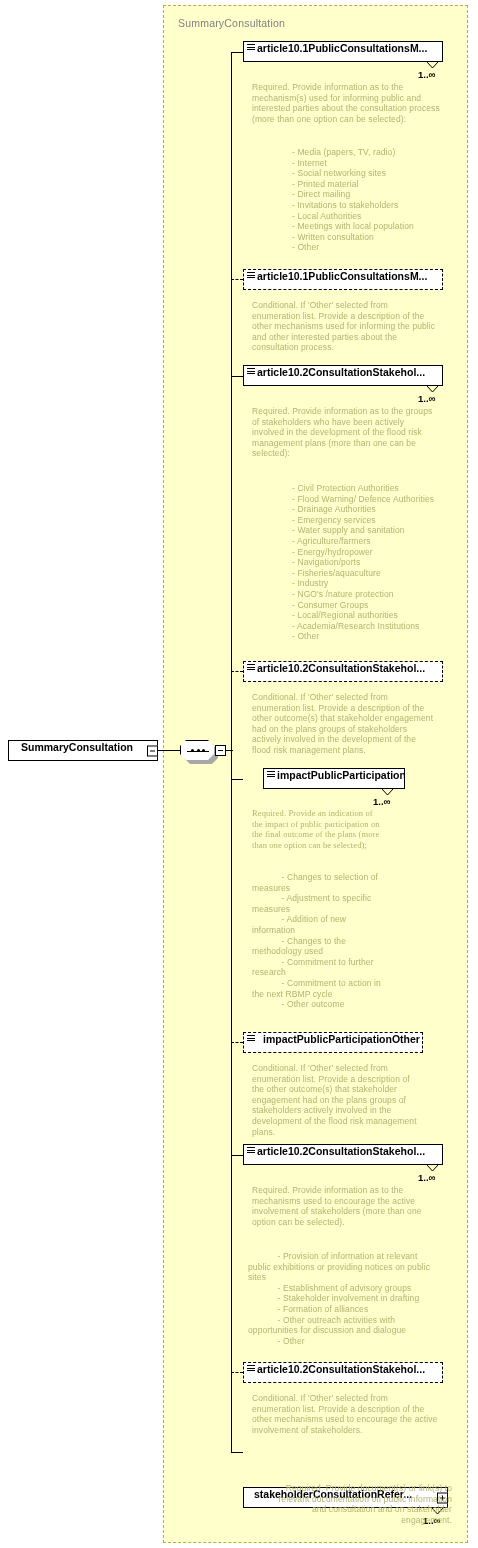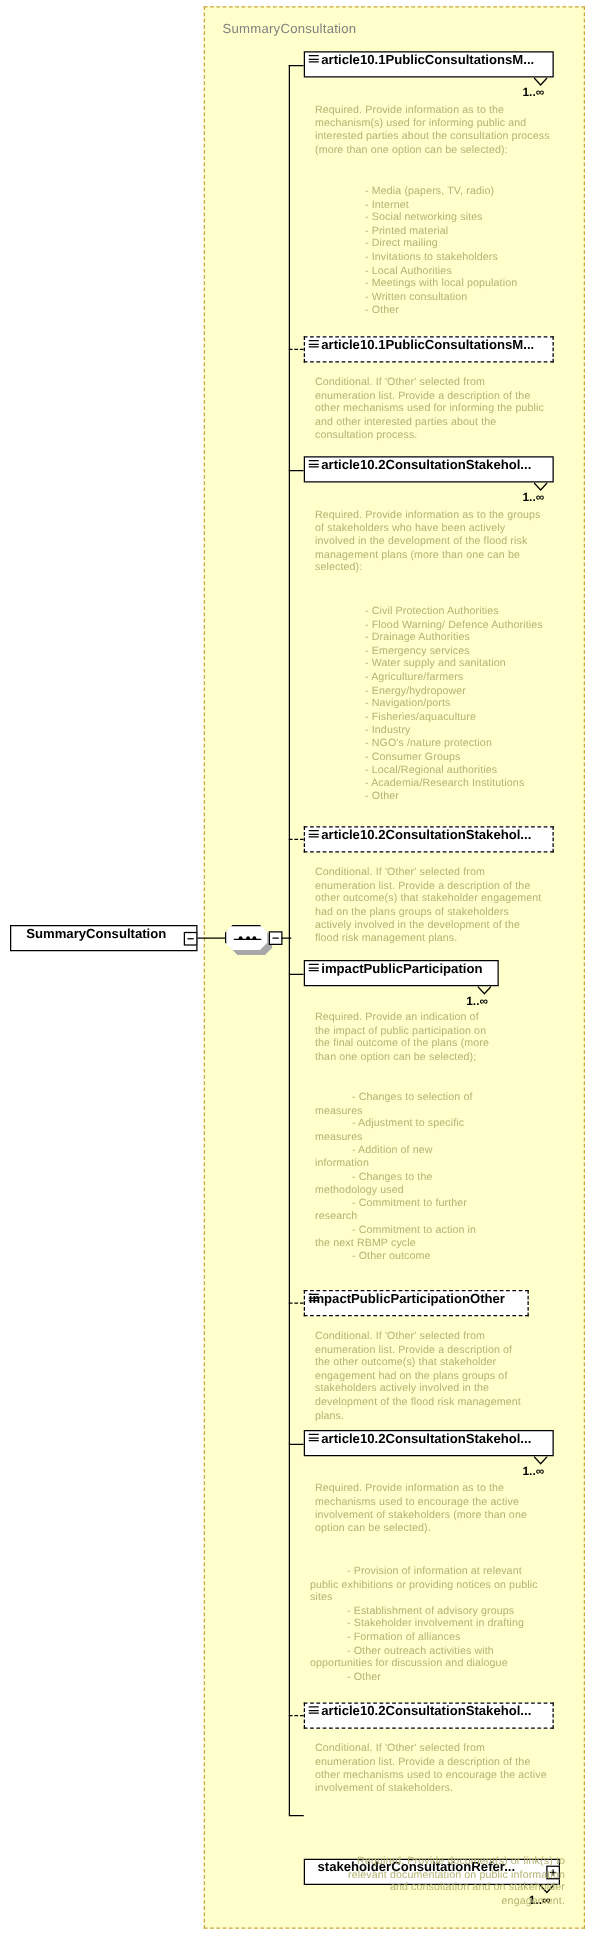--- a/index.html
+++ b/index.html
@@ -272,36 +272,36 @@
 </div>
 <div class="anno" style="left:252px;top:692px;width:200px;">Conditional. If 'Other' selected from
 enumeration list. Provide a description of the
 other outcome(s) that stakeholder engagement
 had on the plans groups of stakeholders
 actively involved in the development of the
 flood risk management plans.</div>
 
 <div class="branch" style="left:231px;top:779px;width:12px;"></div>
 <div class="node" style="left:243px;top:768px;width:155px;">
-  <div class="xsd-box shadow" style="width:156px;">
+  <div class="xsd-box shadow" style="width:142px;margin-left:20px;">
     <span class="seq-icon">
         <i></i>
         <i></i>
         <i></i>
       </span>
     <span class="box-label" style="padding-left:13px;">impactPublicParticipation</span>
   </div>
   <div class="chev" style="left:139px;top:21px;">
     <svg width="11" height="7">
         <polyline points="0,0 5.5,6 11,0" fill="none" stroke="#000" stroke-width="1"></polyline>
       </svg>
   </div>
   <div class="card" style="left:130px;top:28px;">1..∞</div>
 </div>
-<div class="anno" style="left:252px;top:808px;width:175px;">Required. Provide an indication of
+<div class="anno" style="left:252px;top:808px;width:175px;font-family:Liberation Serif, serif;">Required. Provide an indication of
 the impact of public participation on
 the final outcome of the plans (more
 than one option can be selected);</div>
 <div class="enum" style="left:252px;top:872px;width:190px;">            - Changes to selection of
 measures
             - Adjustment to specific
 measures
             - Addition of new
 information
             - Changes to the
@@ -313,21 +313,21 @@
             - Other outcome</div>
 
 <div class="branch opt" style="left:231px;top:1042px;width:12px;"></div>
 <div class="node" style="left:243px;top:1032px;width:180px;">
   <div class="xsd-box shadow dashed" style="width:180px;">
     <span class="seq-icon">
         <i></i>
         <i></i>
         <i></i>
       </span>
-    <span class="box-label" style="padding-left:3px;">impactPublicParticipationOther</span>
+    <span class="box-label" style="padding-left:19px;">impactPublicParticipationOther</span>
   </div>
 </div>
 <div class="anno" style="left:252px;top:1063px;width:195px;">Conditional. If 'Other' selected from
 enumeration list. Provide a description of
 the other outcome(s) that stakeholder
 engagement had on the plans groups of
 stakeholders actively involved in the
 development of the flood risk management
 plans.</div>
 

